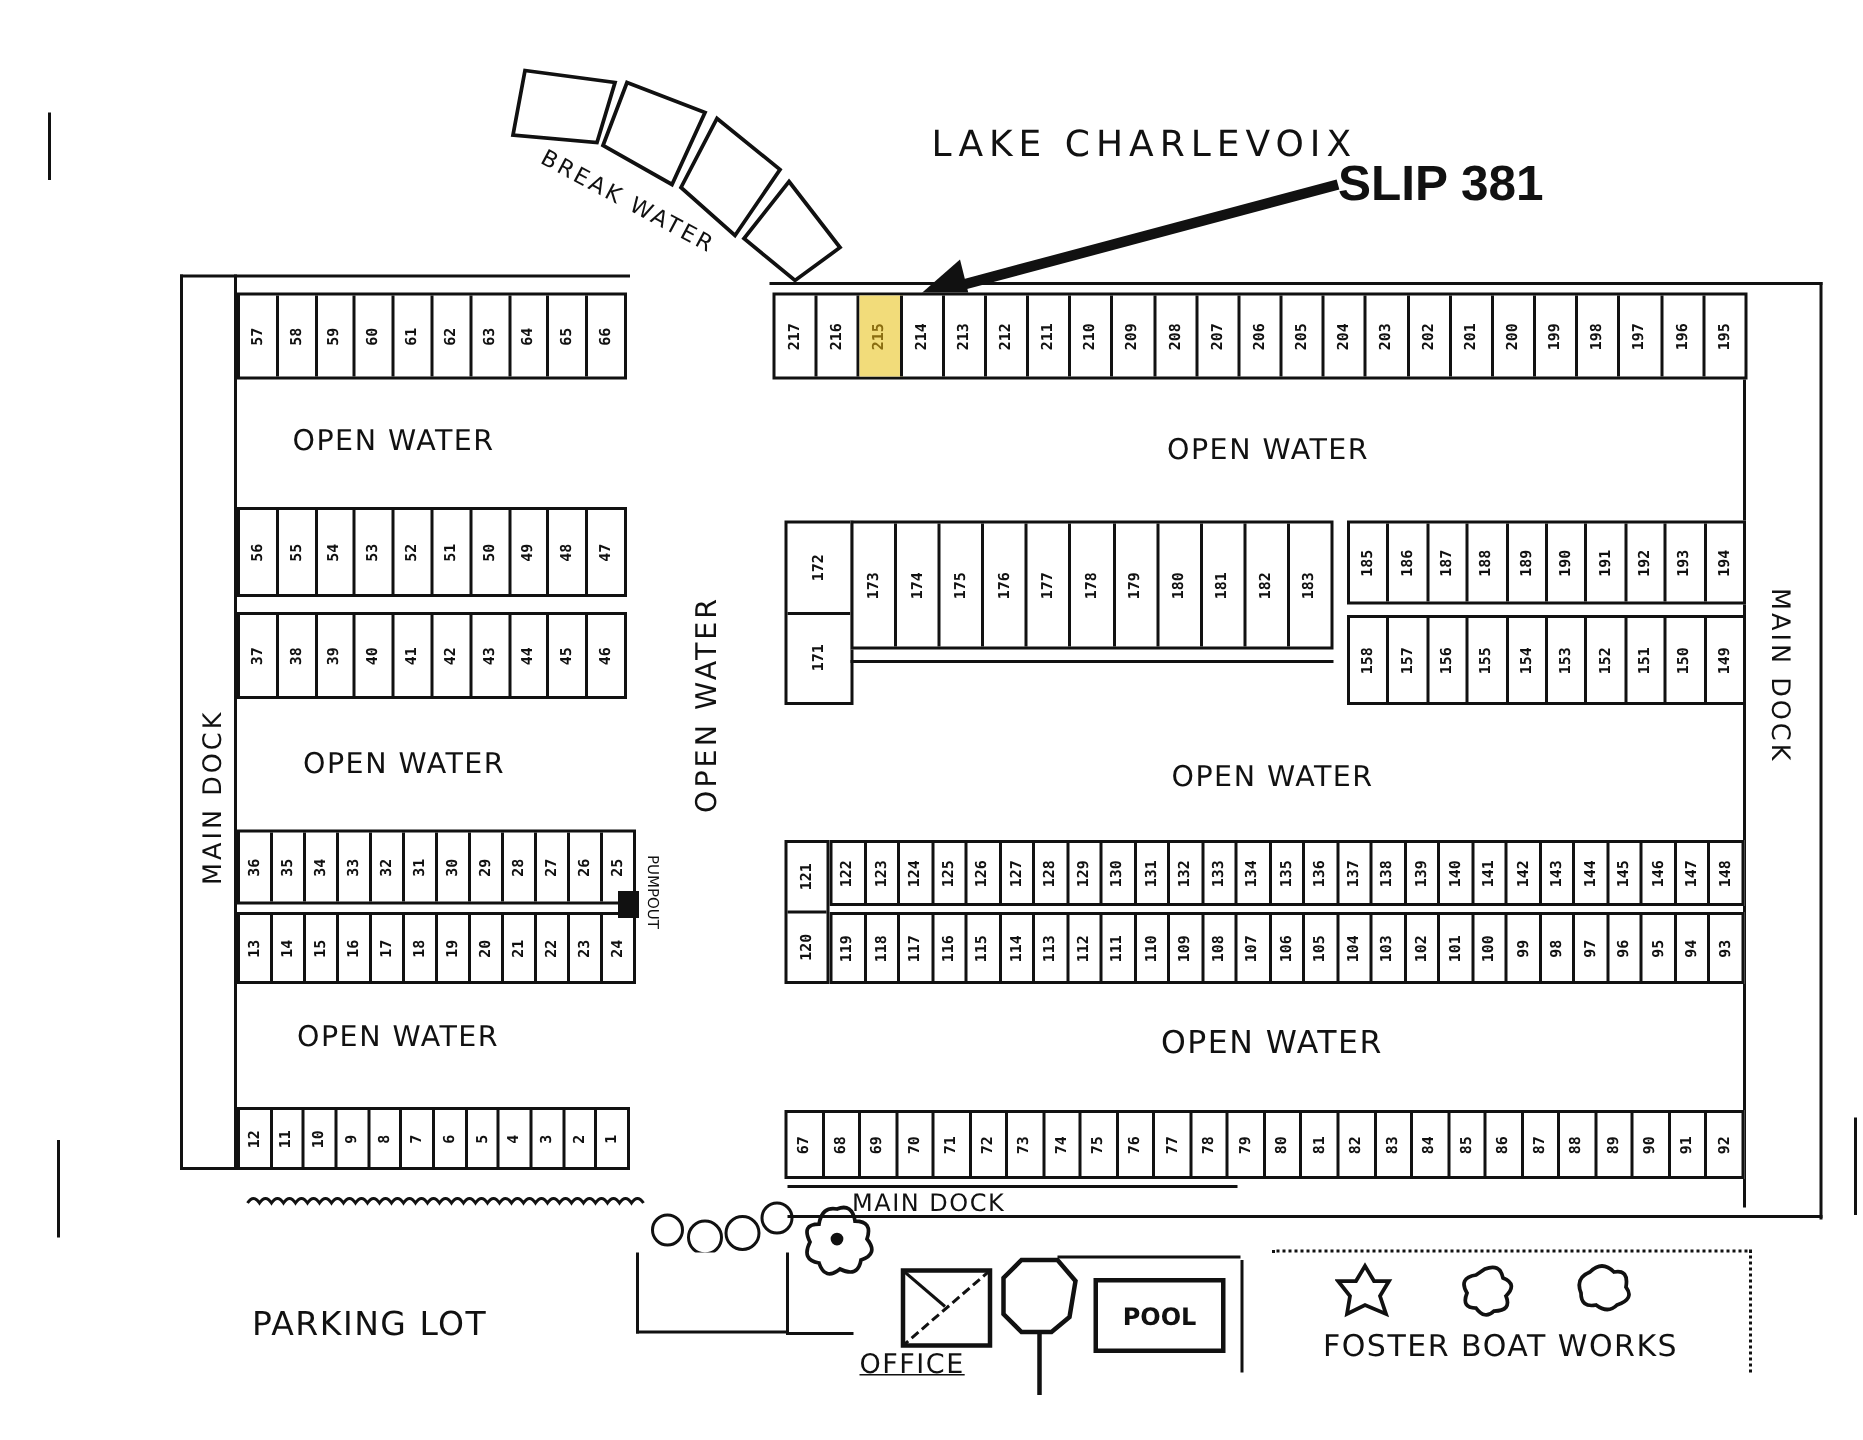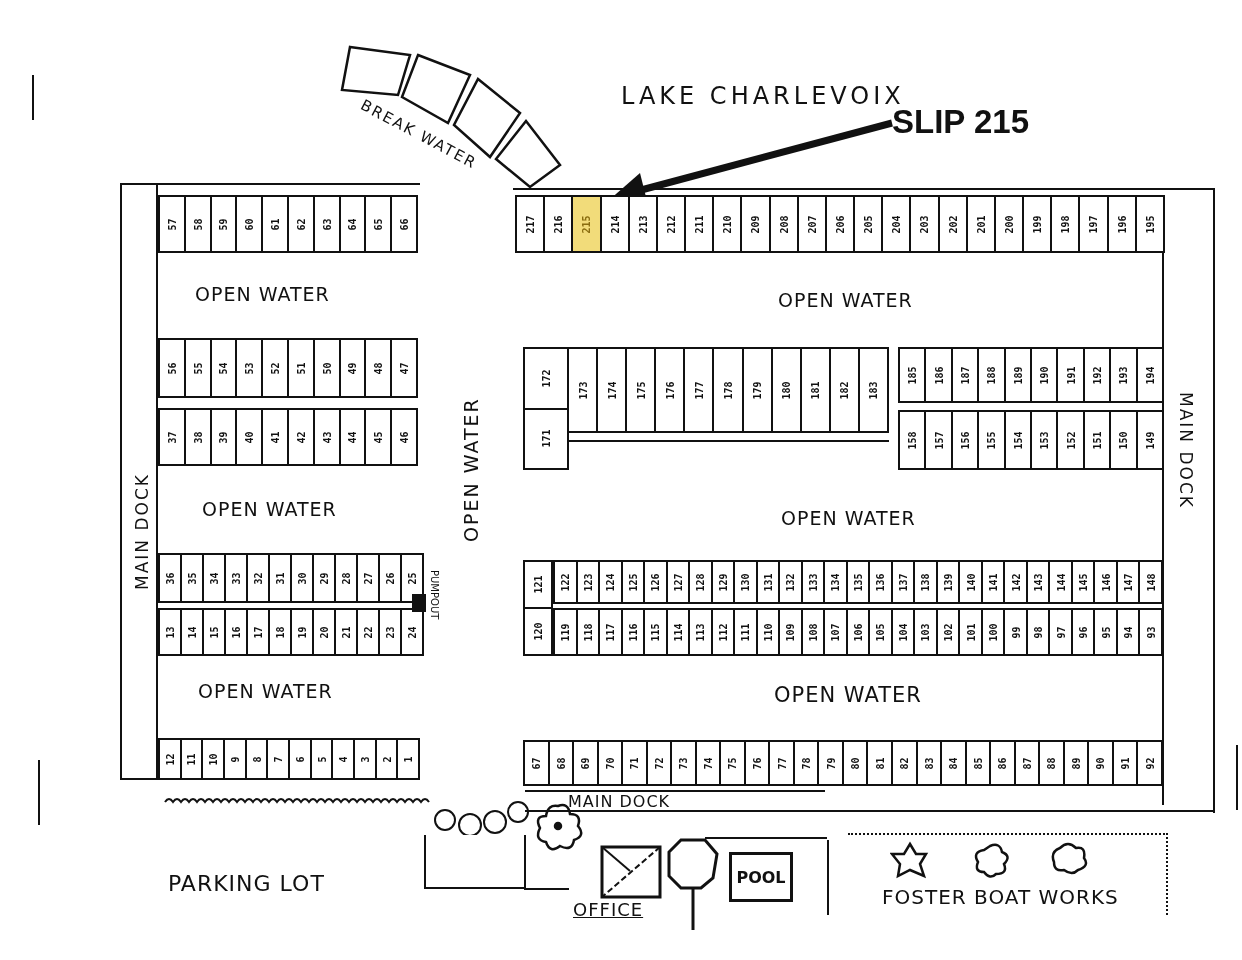--- a/index.html
+++ b/index.html
@@ -25,21 +25,21 @@
 <svg class="abs" style="left:330px;top:35px" width="250" height="160" viewBox="0 0 250 160">
   <g fill="none" stroke="#111" stroke-width="2.5">
     <path d="M20 12 L80 20 L68 60 L12 55 Z"></path>
     <path d="M88 20 L140 40 L118 88 L72 62 Z"></path>
     <path d="M148 44 L190 78 L160 122 L124 90 Z"></path>
     <path d="M196 86 L230 130 L200 152 L166 124 Z"></path>
   </g>
 </svg>
 <div class="lbl" style="left:366px;top:96px;font-size:15px;transform:rotate(28deg);transform-origin:left top;letter-spacing:2px;">BREAK WATER</div>
 
-<div class="callout" style="left:892px;top:103px;">SLIP 215</div>
+<div class="callout" style="left:892px;top:103px;">SLIP 381</div>
 <svg class="abs" style="left:600px;top:115px" width="300" height="95" viewBox="0 0 300 95">
   <line x1="292" y1="8" x2="30" y2="78" stroke="#111" stroke-width="7"></line>
   <polygon points="8,86 40,58 48,90" fill="#111"></polygon>
 </svg>
 
 <div class="box" style="left:120px;top:183px;width:300px;height:597px;border-right:none;border-bottom:2px solid #111;background:transparent;"></div>
 <div class="line" style="left:156px;top:183px;width:2px;height:597px;"></div>
 <div class="vlbl" style="left:132px;top:590px;transform:rotate(-90deg);">MAIN DOCK</div>
 
 <div class="line" style="left:513px;top:188px;width:702px;height:2px;"></div>
@@ -735,21 +735,21 @@
   <line x1="2" y1="2" x2="30" y2="26" stroke="#111" stroke-width="2"></line>
   <line x1="60" y1="2" x2="2" y2="52" stroke="#111" stroke-width="2" stroke-dasharray="6 3"></line>
 </svg>
 <div class="lbl" style="left:573px;top:899px;font-size:18px;text-decoration:underline;">OFFICE</div>
 
 <svg class="abs" style="left:665px;top:838px" width="55" height="92" viewBox="0 0 55 92">
   <polygon points="16,2 40,2 52,16 48,40 36,50 16,50 4,38 4,14" fill="#fff" stroke="#111" stroke-width="3"></polygon>
   <line x1="28" y1="50" x2="28" y2="92" stroke="#111" stroke-width="3"></line>
 </svg>
 <div class="line" style="left:705px;top:837px;width:122px;height:2px;"></div>
-<div class="box" style="left:729px;top:852px;width:64px;height:50px;border-width:3px;display:flex;align-items:center;justify-content:center;">
+<div class="box" style="left:729px;top:852px;width:88px;height:50px;border-width:3px;display:flex;align-items:center;justify-content:center;">
   <span style="font-weight:bold;font-size:16px;">POOL</span>
 </div>
 <div class="line" style="left:827px;top:840px;width:2px;height:75px;"></div>
 
 <div class="abs" style="left:848px;top:833px;width:318px;height:80px;border-top:2px dotted #111;border-right:2px dotted #111;"></div>
 <svg class="abs" style="left:890px;top:840px" width="220" height="40" viewBox="0 0 220 40">
   <g fill="none" stroke="#111" stroke-width="2.5">
     <path d="M20 4 l6 10 l10 0 l-6 10 l4 12 l-14 -6 l-12 6 l2 -12 l-8 -10 l12 0 Z"></path>
     <path d="M100 6 q10 -4 12 6 q10 4 2 12 q4 10 -8 10 q-6 6 -12 -2 q-10 0 -6 -10 q-6 -10 6 -12 Z"></path>
     <path d="M170 8 q8 -8 16 0 q10 -2 8 10 q6 8 -6 12 q-6 6 -14 0 q-10 2 -10 -8 q-4 -10 6 -14 Z"></path>

